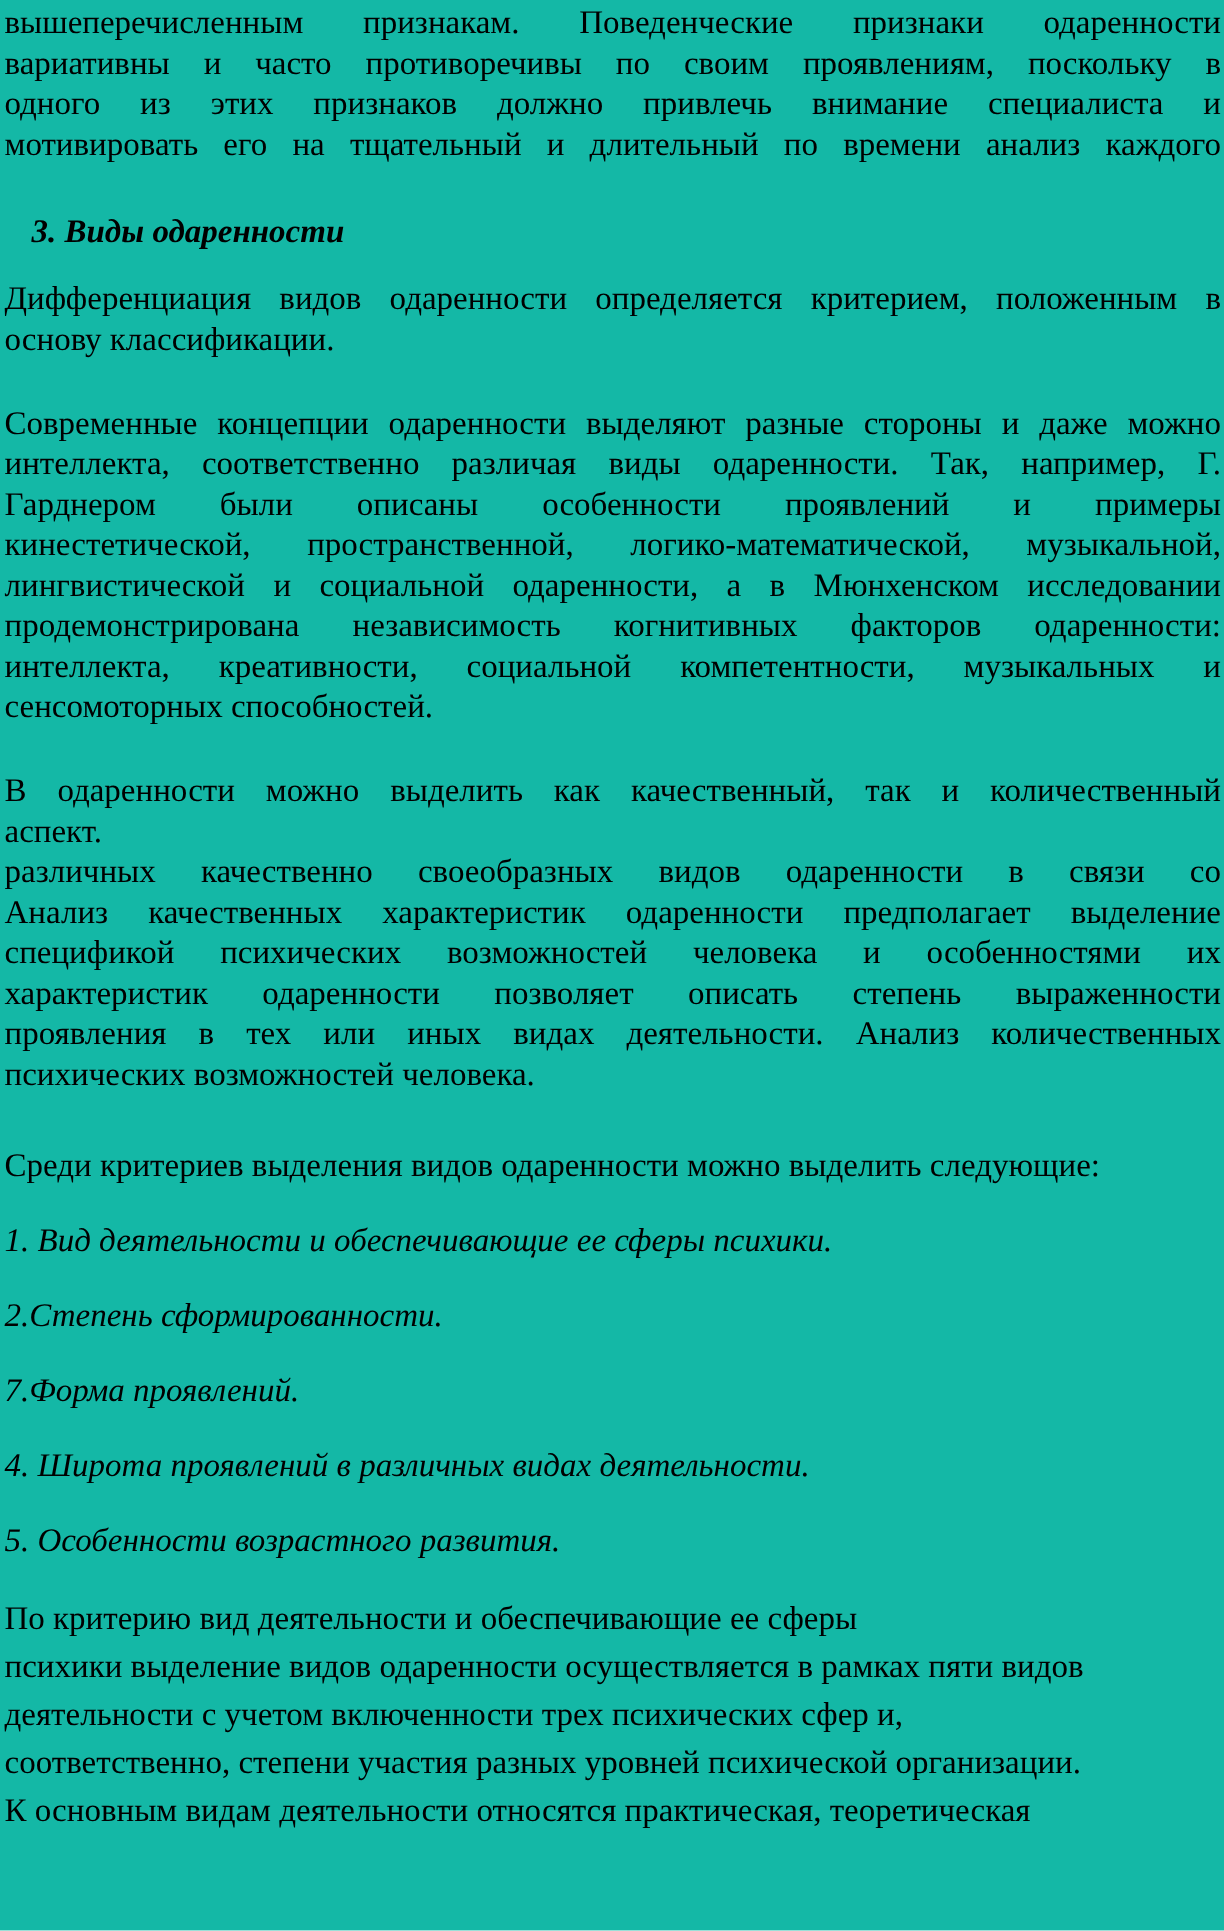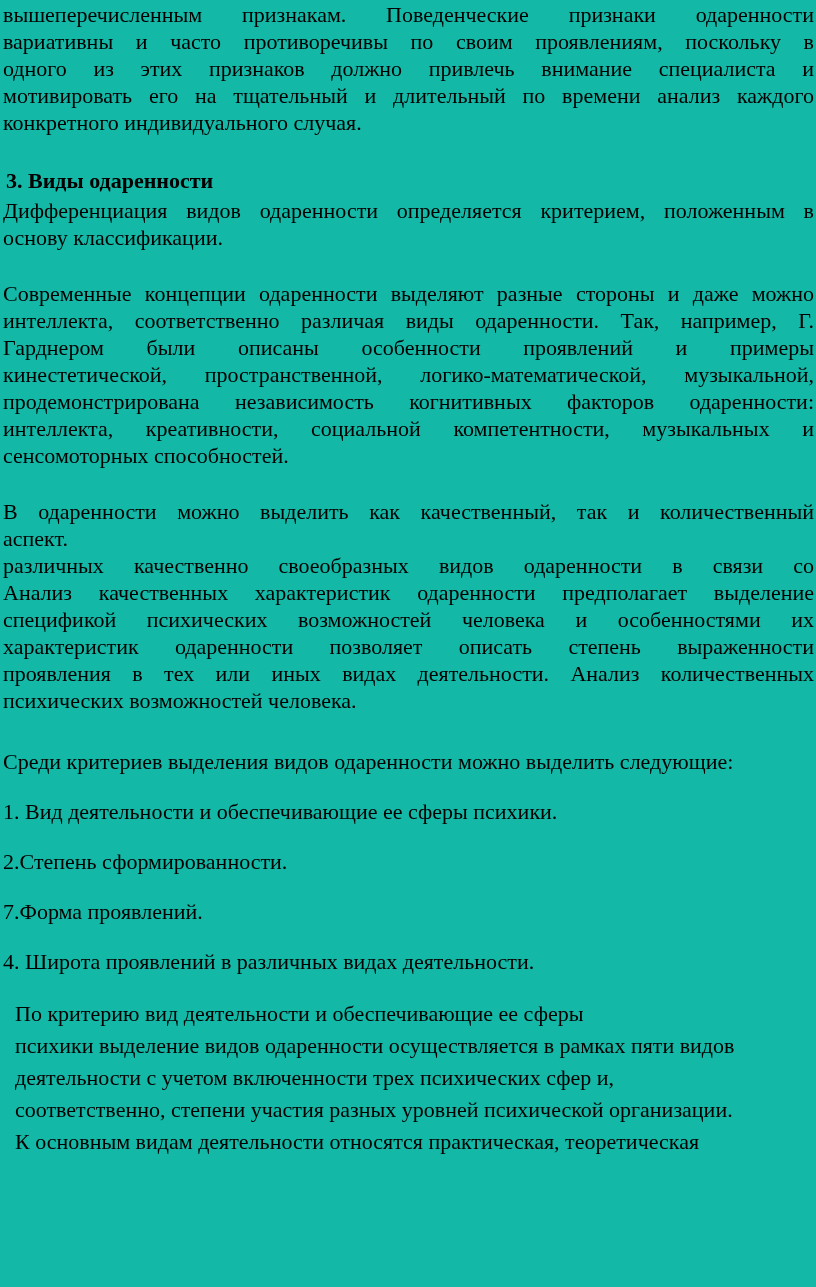--- a/index.html
+++ b/index.html
@@ -14,56 +14,56 @@
     padding: 1px 2px 14px 3px;
     overflow: hidden;
     background: #14b8a6;
     color: #000000;
     font-family: "Liberation Serif", "DejaVu Serif", serif;
     font-size: 22px;
     line-height: 27px;
   }
   .para { margin: 0 0 29px 0; }
   .para-first { margin-bottom: 31px; }
-  .heading { font-weight: bold; margin: 3px; }
+  .heading { font-weight: bold; margin: 18px; font-style: italic; }
   .para-after-heading { margin: 0 0 29px 0; }
   .para-group { margin: 0 0 34px 0; }
   .para-intro-list { margin: 0 0 23px 0; font-family: Liberation Serif, serif; }
-  .list-item { margin: 0 0 23px 0; }
-  .final-para { margin: 3px 0 0 12px; }
+  .list-item { margin: 0 0 23px 0; font-style: italic; }
+  .final-para { margin: 3px 0 0 0; }
   .final-para .fline { line-height: 32px; }
   
   .jline { text-align: justify; text-align-last: justify; }
   .lline { text-align: left; }
 </style>
 </head>
 <body>
 
 <div class="page">
 
   <div class="para para-first">
     <div class="jline">вышеперечисленным признакам. Поведенческие признаки одаренности</div>
     <div class="jline">вариативны и часто противоречивы по своим проявлениям, поскольку в</div>
     <div class="jline">одного из этих признаков должно привлечь внимание специалиста и</div>
     <div class="jline">мотивировать его на тщательный и длительный по времени анализ каждого</div>
-    <div class="lline">конкретного индивидуального случая.</div>
   </div>
 
   <div class="heading lline">3. Виды одаренности</div>
 
   <div class="para-after-heading">
     <div class="jline">Дифференциация видов одаренности определяется критерием, положенным в</div>
     <div class="lline">основу классификации.</div>
   </div>
 
   <div class="para">
     <div class="jline">Современные концепции одаренности выделяют разные стороны и даже можно</div>
     <div class="jline">интеллекта, соответственно различая виды одаренности. Так, например, Г.</div>
     <div class="jline">Гарднером были описаны особенности проявлений и примеры</div>
     <div class="jline">кинестетической, пространственной, логико-математической, музыкальной,</div>
+    <div class="jline">лингвистической и социальной одаренности, а в Мюнхенском исследовании</div>
     <div class="jline">продемонстрирована независимость когнитивных факторов одаренности:</div>
     <div class="jline">интеллекта, креативности, социальной компетентности, музыкальных и</div>
     <div class="lline">сенсомоторных способностей.</div>
   </div>
 
   <div class="para-group">
     <div>
       <div class="jline">В одаренности можно выделить как качественный, так и количественный</div>
       <div class="lline">аспект.</div>
     </div>
@@ -76,20 +76,21 @@
       <div class="lline">психических возможностей человека.</div>
     </div>
   </div>
 
   <div class="para-intro-list lline">Среди критериев выделения видов одаренности можно выделить следующие:</div>
 
   <div class="list-item lline">1. Вид деятельности и обеспечивающие ее сферы психики.</div>
   <div class="list-item lline">2.Степень сформированности.</div>
   <div class="list-item lline">7.Форма проявлений.</div>
   <div class="list-item lline">4. Широта проявлений в различных видах деятельности.</div>
+  <div class="list-item lline">5. Особенности возрастного развития.</div>
 
   <div class="final-para">
     <div class="fline lline">По критерию вид деятельности и обеспечивающие ее сферы</div>
     <div class="fline lline">психики выделение видов одаренности осуществляется в рамках пяти видов</div>
     <div class="fline lline">деятельности с учетом включенности трех психических сфер и,</div>
     <div class="fline lline">соответственно, степени участия разных уровней психической организации.</div>
     <div class="fline lline">К основным видам деятельности относятся практическая, теоретическая</div>
   </div>
 
 </div>

